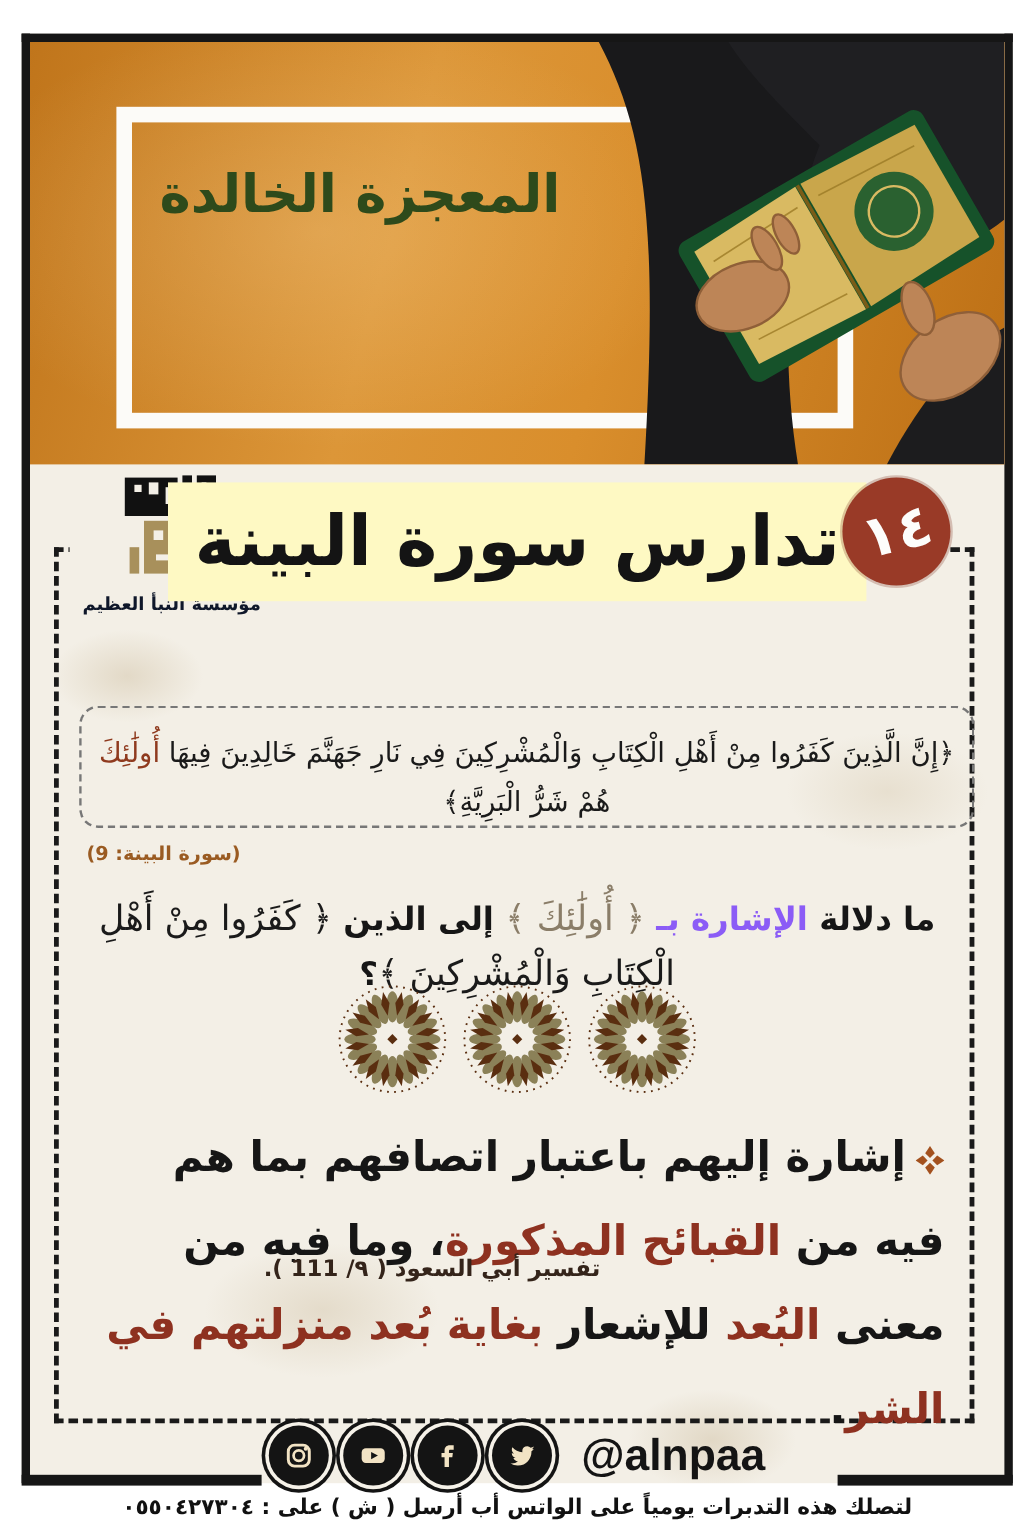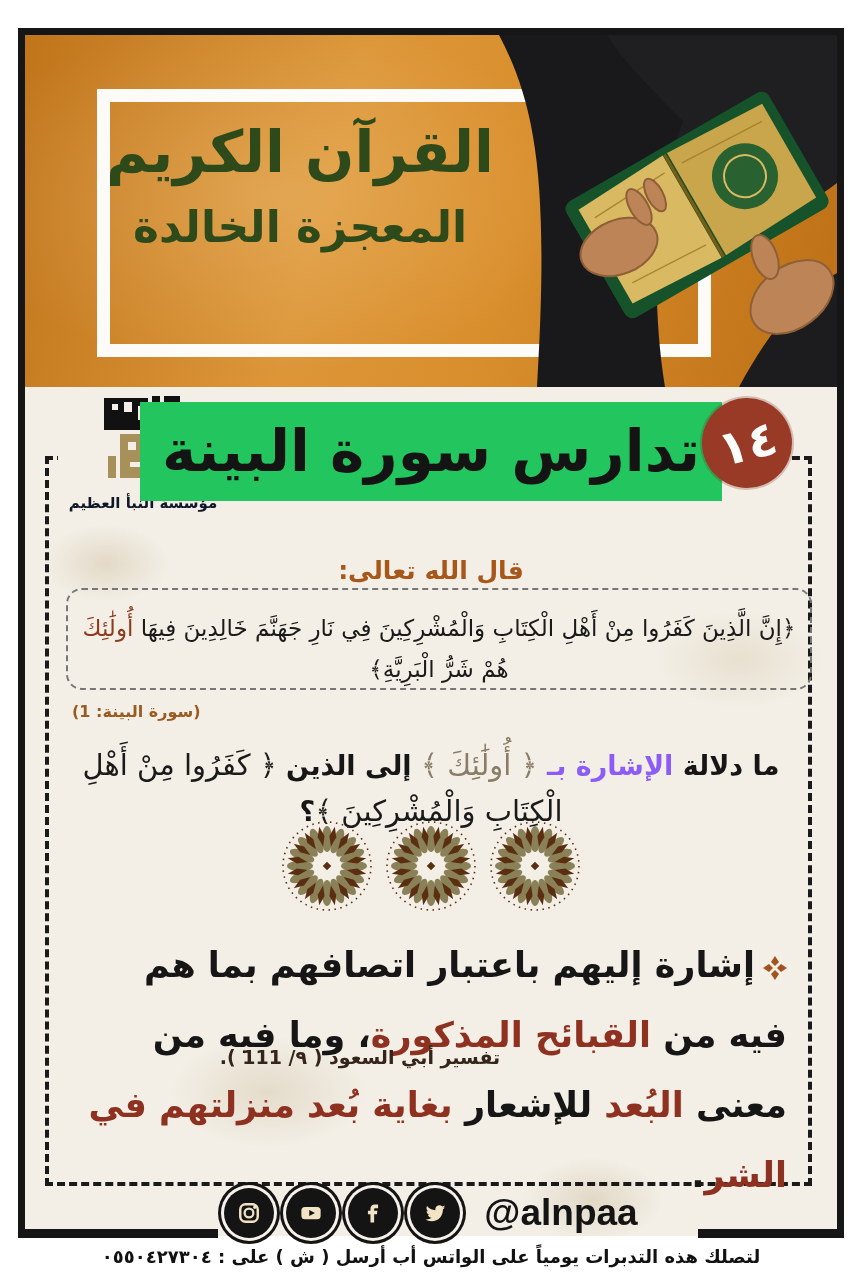--- a/index.html
+++ b/index.html
@@ -24,21 +24,21 @@
   .banner-titles{position:absolute;left:40px;top:86px;width:470px;text-align:center;z-index:3;
           color:#2E4A1B;}
   .banner-title-1{font-size:58px;font-weight:bold;line-height:1.1;}
   .banner-title-2{font-size:44px;font-weight:bold;margin-top:16px;}
   .photo{position:absolute;right:0;top:0;z-index:2;}
   
   .logo-box{position:absolute;left:58px;top:396px;width:170px;text-align:center;z-index:3;
             background:#F3EFE6;padding-bottom:4px;}
   .org-name{color:#0f172a;font-size:15px;font-weight:bold;margin-top:6px;direction:rtl;}
   .series-title{position:absolute;left:0;right:0;top:402px;text-align:center;z-index:3;}
-  .series-title span{display:inline-block;background:#22c55e;padding:0 22px;
+  .series-title span{display:inline-block;background:#fef9c3;padding:0 22px;
             font-size:58px;font-weight:bold;color:#141414;direction:rtl;line-height:1.7;}
   .issue-badge{position:absolute;left:702px;top:398px;width:90px;height:90px;border-radius:50%;
             background:#993A27;color:#FDFDFB;display:flex;align-items:center;justify-content:center;
             font-size:48px;font-weight:bold;z-index:3;box-shadow:0 0 0 2px rgba(120,40,25,.25);}
   .issue-badge span{transform:rotate(-14deg);}
   
   .dashed-box{position:absolute;left:45px;top:456px;width:767px;height:730px;
             border:4px dashed #1A1A1A;box-sizing:border-box;z-index:1;}
   .qala{position:absolute;left:0;right:0;top:556px;text-align:center;z-index:3;}
   .qala span{display:inline-block;background:#F3EFE6;padding:0 10px;color:#A8571B;
@@ -104,21 +104,20 @@
 
         <g fill="#BD8557" stroke="#8F5F38" stroke-width="2">
           <ellipse cx="232" cy="212" rx="40" ry="27" transform="rotate(-22 232 212)"></ellipse>
           <ellipse cx="252" cy="172" rx="9" ry="20" transform="rotate(-30 252 172)"></ellipse>
           <ellipse cx="268" cy="160" rx="8" ry="18" transform="rotate(-28 268 160)"></ellipse>
           <ellipse cx="405" cy="262" rx="46" ry="31" transform="rotate(-36 405 262)"></ellipse>
           <ellipse cx="378" cy="222" rx="12" ry="23" transform="rotate(-20 378 222)"></ellipse>
         </g>
       </svg>
       <div class="banner-titles">
-        <div class="banner-title-1">القرآن الكريم</div>
         <div class="banner-title-2">المعجزة الخالدة</div>
       </div>
     </div>
   </div>
 
   <div class="dashed-box"></div>
 
   <div class="logo-box">
     <svg width="118" height="88" viewBox="0 0 118 88">
       <g fill="#111111">
@@ -147,28 +146,25 @@
   </div>
 
   <div class="series-title">
     <span>تدارس سورة البينة</span>
   </div>
 
   <div class="issue-badge">
     <span>١٤</span>
   </div>
 
-  <div class="qala">
-    <span>قال الله تعالى:</span>
-  </div>
 
   <div class="verse-box">
     <div class="verse"><span>﴿</span><span>إِنَّ الَّذِينَ كَفَرُوا مِنْ أَهْلِ الْكِتَابِ وَالْمُشْرِكِينَ فِي نَارِ جَهَنَّمَ خَالِدِينَ فِيهَا</span> <span class="hl">أُولَٰئِكَ</span> <span>هُمْ شَرُّ الْبَرِيَّةِ</span><span>﴾</span></div>
   </div>
-  <div class="verse-cite">(سورة البينة: 1)</div>
+  <div class="verse-cite">(سورة البينة: 9)</div>
 
   <div class="question">
     <span>ما دلالة</span>
     <span class="red">الإشارة بـ</span>
     <span class="q1">﴿ أُولَٰئِكَ ﴾</span>
     <span>إلى الذين</span>
     <span class="q2">﴿ كَفَرُوا مِنْ أَهْلِ الْكِتَابِ وَالْمُشْرِكِينَ ﴾</span><span>؟</span>
   </div>
 
   <div class="rosettes">

